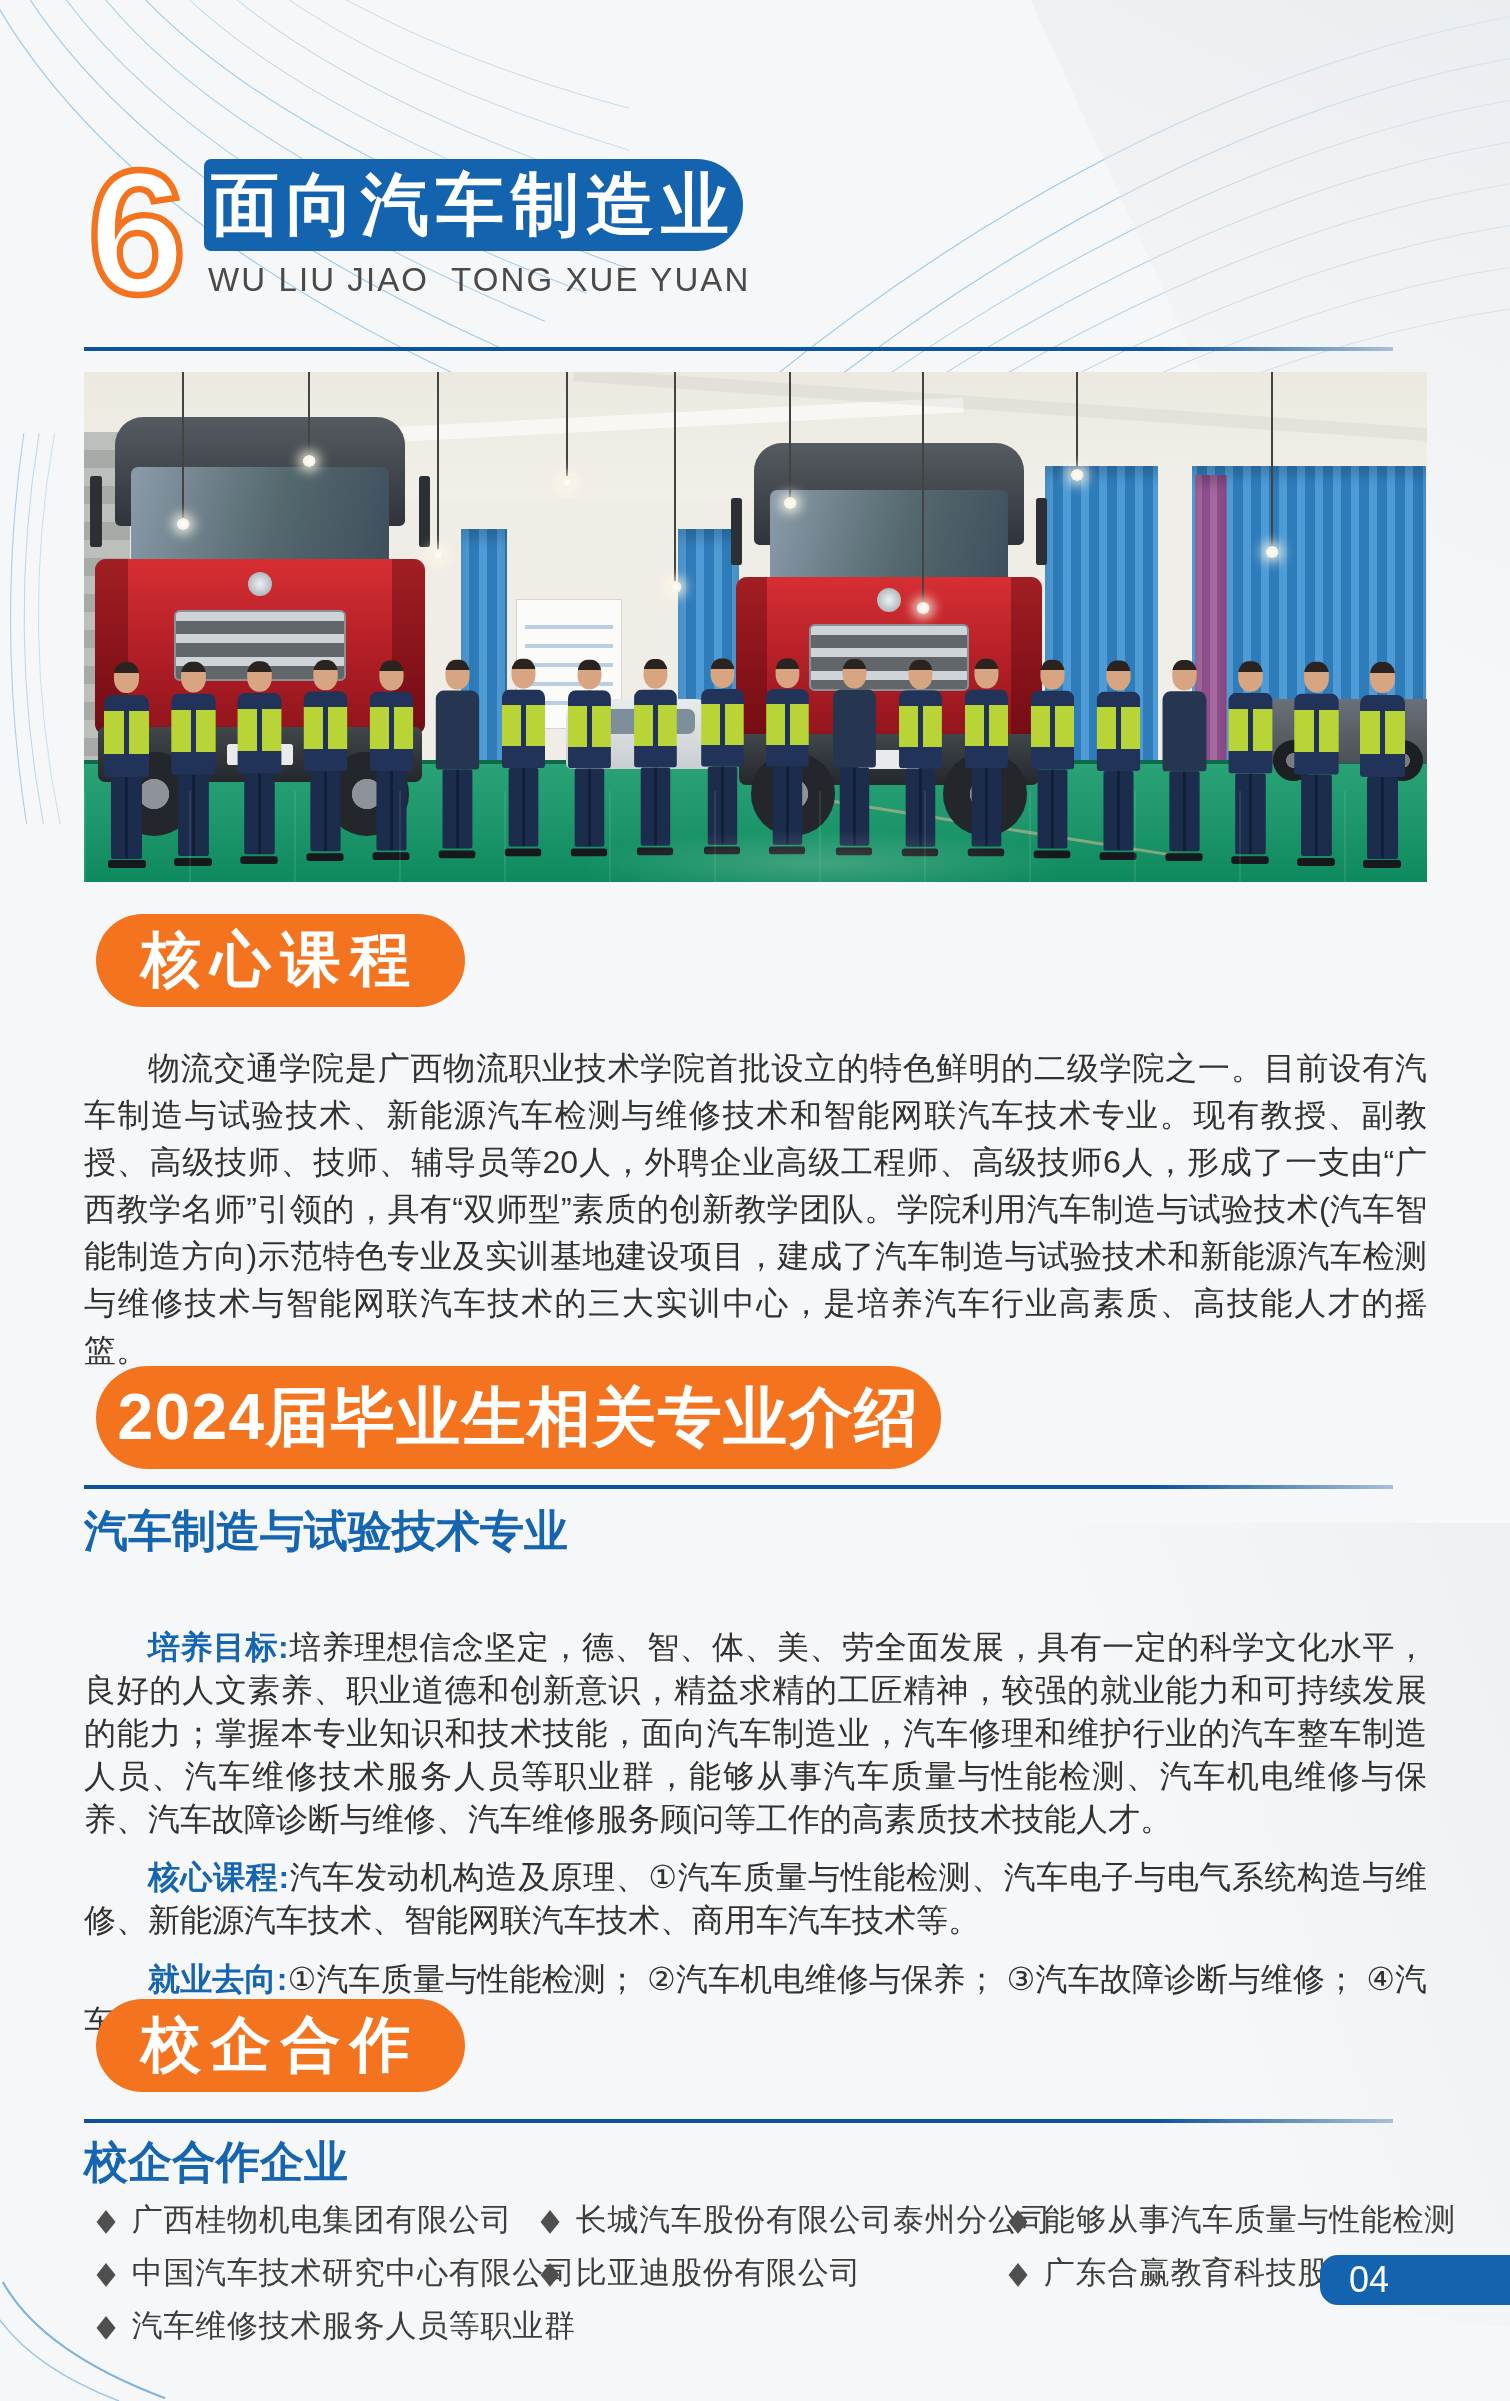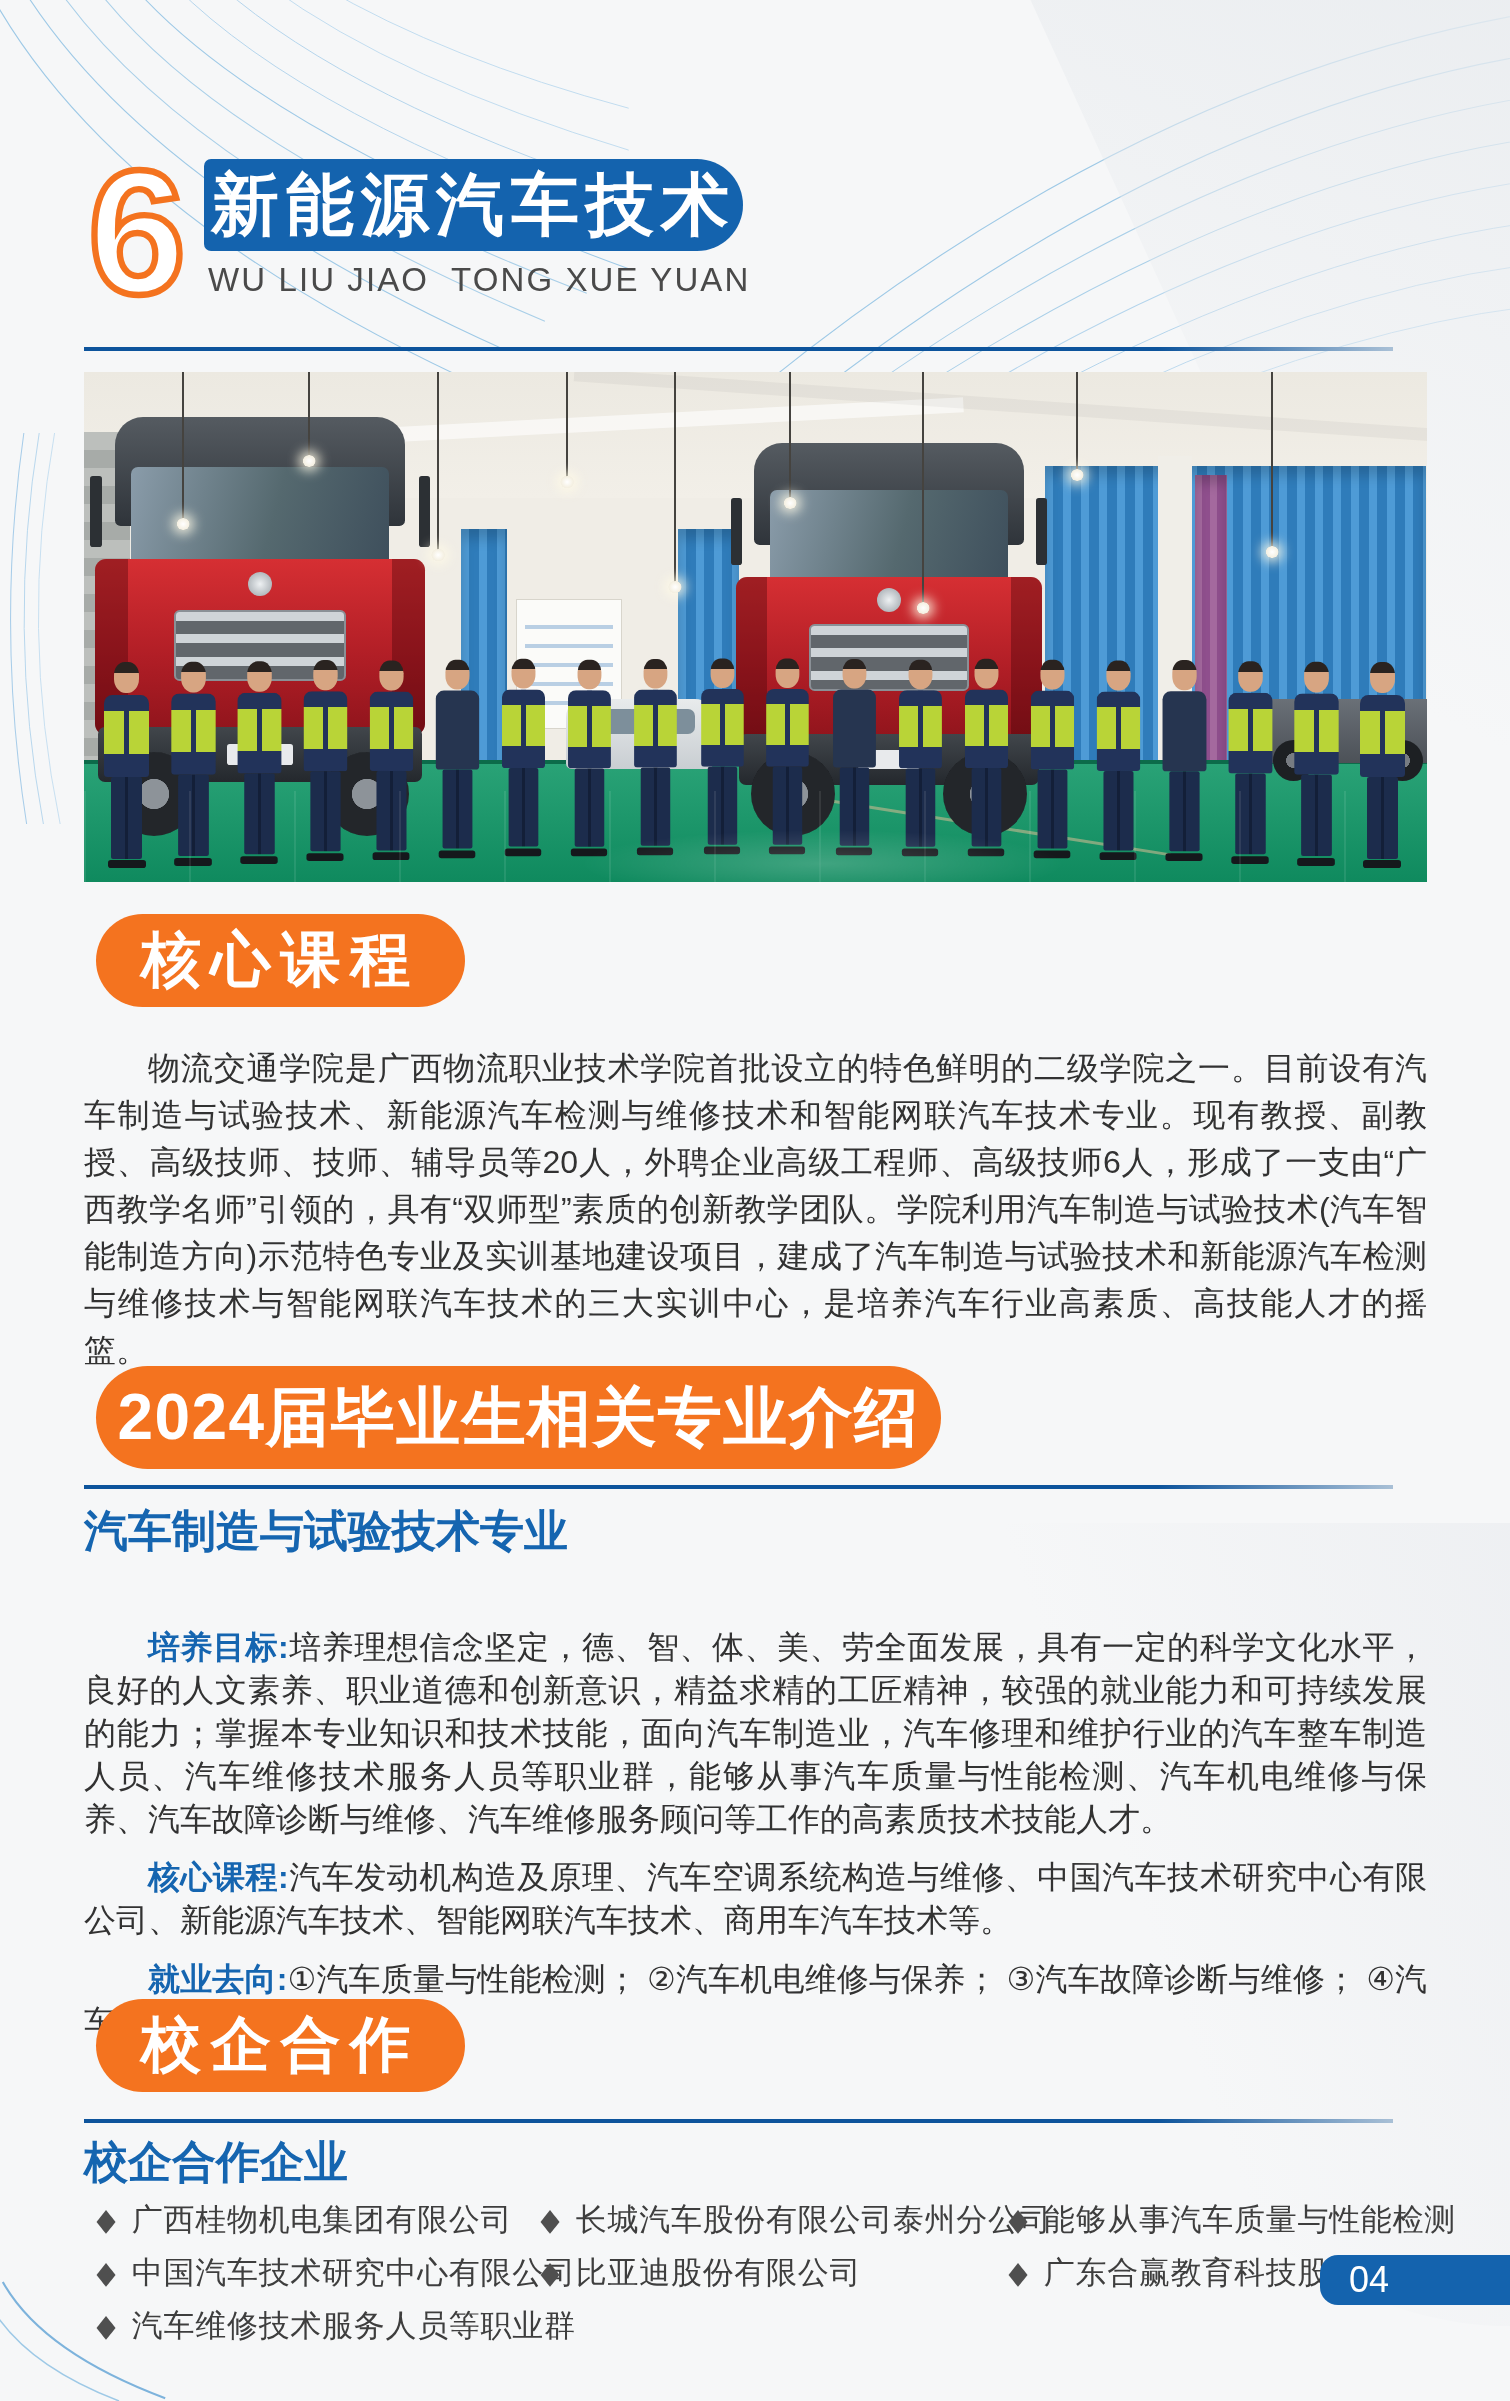--- a/index.html
+++ b/index.html
@@ -166,21 +166,21 @@
 </svg>
 <svg class="curves" style="left:0;bottom:0;" width="168" height="126" viewBox="0 0 240 180" fill="none">
   <path d="M4 10 Q 60 110 236 176" stroke="#7db3dc" stroke-width="3"></path>
   <path d="M-10 50 Q 40 130 170 180" stroke="#9ec9e6" stroke-width="2"></path>
 </svg>
 <div class="swoosh-tr"></div>
 <div class="swoosh-mid"></div>
 
 <div class="big-num">6</div>
 <div class="title-banner">
-  <span>新能源汽车技术</span>
+  <span>面向汽车制造业</span>
 </div>
 <div class="subtitle">WU LIU JIAO  TONG XUE YUAN</div>
 <div class="rule" id="rule1"></div>
 
 <div class="photo">
   <div class="ceiling"></div>
   <div class="beam"></div>
   <div class="beam2"></div>
   <div class="roller-door"></div>
   <div class="curtain" id="curtain-m1"></div>
@@ -366,21 +366,21 @@
 </div>
 <p class="body-text" id="intro-para">物流交通学院是广西物流职业技术学院首批设立的特色鲜明的二级学院之一。目前设有汽车制造与试验技术、新能源汽车检测与维修技术和智能网联汽车技术专业。现有教授、副教授、高级技师、技师、辅导员等20人，外聘企业高级工程师、高级技师6人，形成了一支由“广西教学名师”引领的，具有“双师型”素质的创新教学团队。学院利用汽车制造与试验技术(汽车智能制造方向)示范特色专业及实训基地建设项目，建成了汽车制造与试验技术和新能源汽车检测与维修技术与智能网联汽车技术的三大实训中心，是培养汽车行业高素质、高技能人才的摇篮。</p>
 
 <div class="pill" id="banner-2024">
   <span>2024届毕业生相关专业介绍</span>
 </div>
 <div class="rule" id="rule2"></div>
 <div class="major-title">汽车制造与试验技术专业</div>
 <div id="paras" class="body-text">
   <p><span class="para-label">培养目标:</span><span>培养理想信念坚定，德、智、体、美、劳全面发展，具有一定的科学文化水平，良好的人文素养、职业道德和创新意识，精益求精的工匠精神，较强的就业能力和可持续发展的能力；掌握本专业知识和技术技能，面向汽车制造业，汽车修理和维护行业的汽车整车制造人员、汽车维修技术服务人员等职业群，能够从事汽车质量与性能检测、汽车机电维修与保养、汽车故障诊断与维修、汽车维修服务顾问等工作的高素质技术技能人才。</span></p>
-  <p><span class="para-label">核心课程:</span><span>汽车发动机构造及原理、汽车空调系统构造与维修、中国汽车技术研究中心有限公司、新能源汽车技术、智能网联汽车技术、商用车汽车技术等。</span></p>
+  <p><span class="para-label">核心课程:</span><span>汽车发动机构造及原理、①汽车质量与性能检测、汽车电子与电气系统构造与维修、新能源汽车技术、智能网联汽车技术、商用车汽车技术等。</span></p>
   <p><span class="para-label">就业去向:</span><span>①汽车质量与性能检测； ②汽车机电维修与保养； ③汽车故障诊断与维修； ④汽车维修服务顾问。</span></p>
 </div>
 
 <div class="pill" id="badge-coop">
   <span>校企合作</span>
 </div>
 <div class="rule" id="rule3"></div>
 <div id="coop-heading">校企合作企业</div>
 <div class="company-col" id="col1">
     <div class="company-row">

